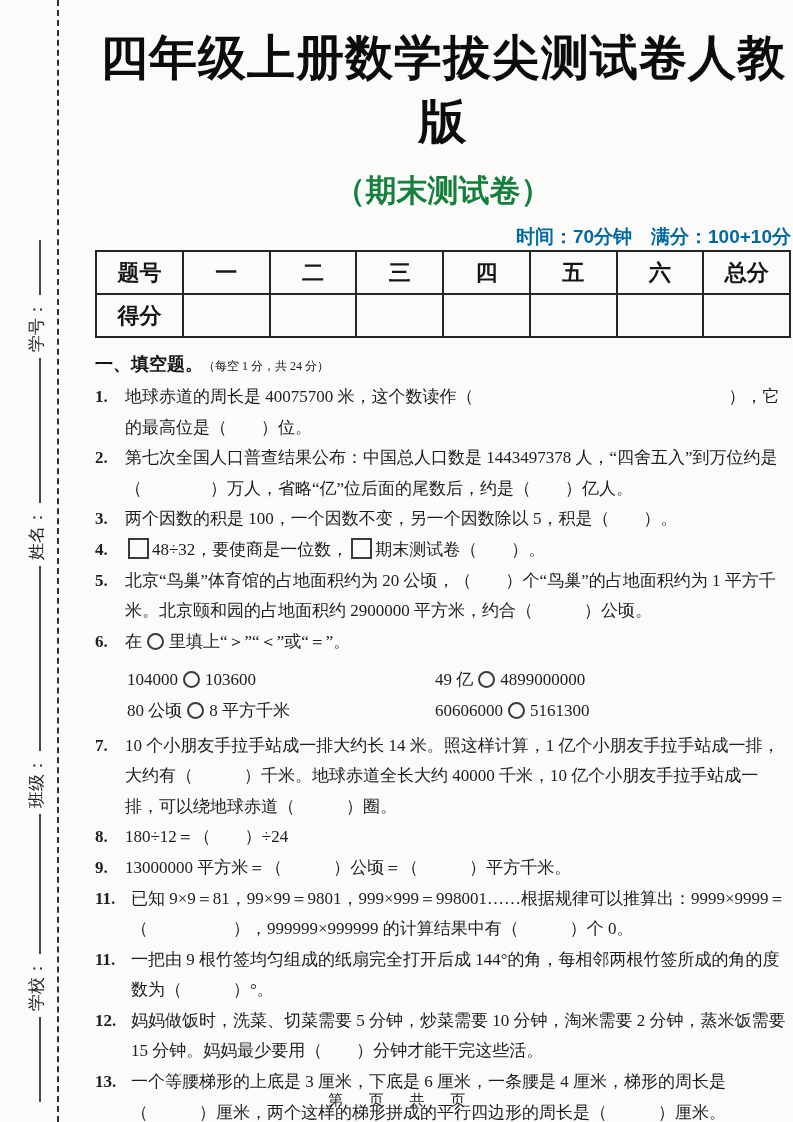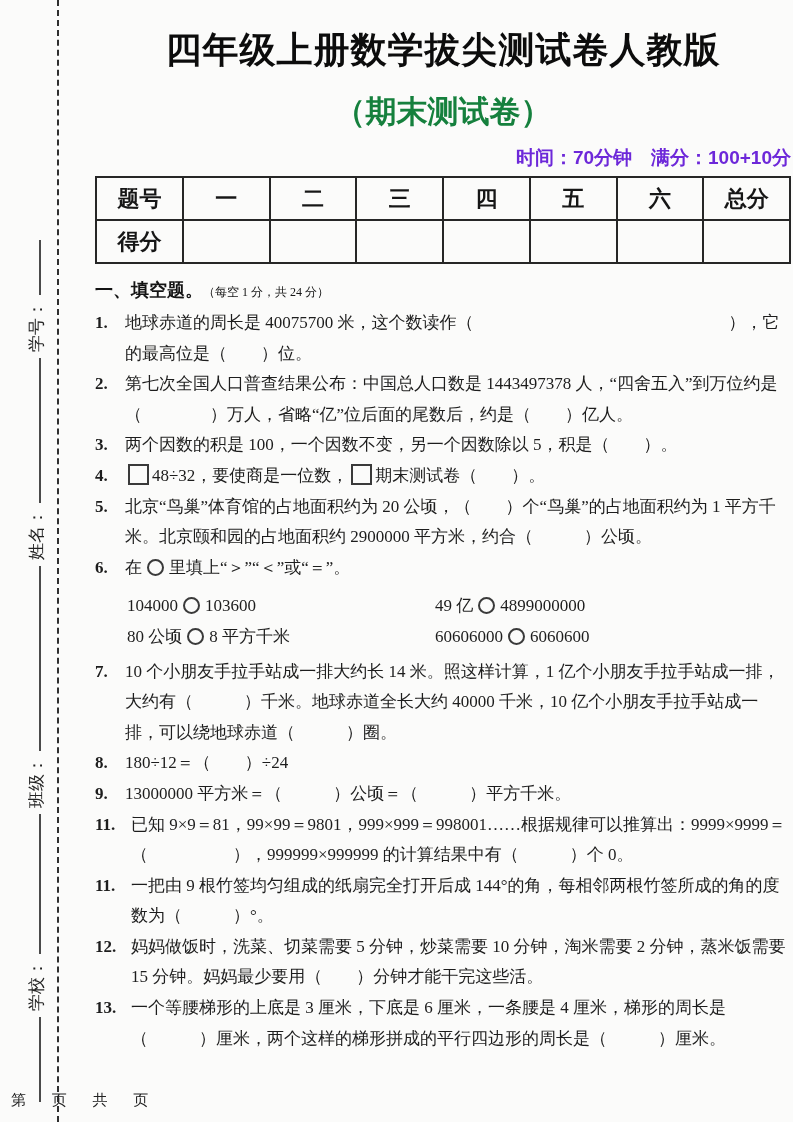--- a/index.html
+++ b/index.html
@@ -37,35 +37,35 @@
   }
   .b85{width:85px}.b140{width:140px}.b185{width:185px}.b145{width:145px}.b55{width:55px}
 
   .main{
     position:absolute; left:95px; top:26px; width:696px;
   }
 
   .title{
     margin:0; text-align:center;
     font-family:"Liberation Sans","DejaVu Sans",sans-serif;
-    font-weight:bold; font-size:36px; letter-spacing:1px; color:#0c0c0c;
+    font-weight:bold; font-size:48px; letter-spacing:1px; color:#0c0c0c;
   }
   .subtitle{
     margin:16px 0 0; text-align:center;
     font-family:"Liberation Sans","DejaVu Sans",sans-serif;
     font-weight:bold; font-size:31px; color:#15803d;
   }
   .meta{
     margin-top:12px; text-align:right;
     font-family:"Liberation Sans","DejaVu Sans",sans-serif;
-    font-weight:bold; font-size:19px; color:#6d28d9;
+    font-weight:bold; font-size:19px; color:#0369a1;
   }
 
   table.score{
-    width:100%; border-collapse:collapse; table-layout:fixed; margin-top:5px;
+    width:100%; border-collapse:collapse; table-layout:fixed; 
   }
   table.score td{
     border:2px solid #262626; height:43px;
     text-align:center; vertical-align:middle;
     font-size:22px; font-weight:bold; color:#161616;
   }
 
   .section-head{
     margin-top:14px; font-size:18px; color:#141414;
   }
@@ -93,21 +93,21 @@
   }
   .pairs{
     display:grid; grid-template-columns:308px auto;
     justify-content:start; row-gap:0;
     padding:8px 0 4px 2px;
   }
   .tworow{ display:grid; grid-template-columns:308px auto; justify-content:start; }
 
   .footer{
     position:absolute; left:0; bottom:12px; width:793px;
-    text-align:left; font-size:15px; color:#222;
+    text-align:center; font-size:15px; color:#222;
     letter-spacing:11px; text-indent:11px;
   }
 </style>
 </head>
 <body>
 
 <div class="binding-line"></div>
 
 <div class="sidebar">
   <span class="blank b85"></span>
@@ -186,21 +186,21 @@
     </div>
 
     <div class="q">
       <span class="qnum">6.</span>
       <span class="qbody">
         <span>在</span><span class="cmp"></span><span>里填上“＞”“＜”或“＝”。</span>
         <span class="pairs">
           <span><span>104000</span><span class="cmp"></span><span>103600</span></span>
           <span><span>49 亿</span><span class="cmp"></span><span>4899000000</span></span>
           <span><span>80 公顷</span><span class="cmp"></span><span>8 平方千米</span></span>
-          <span><span>60606000</span><span class="cmp"></span><span>6060600</span></span>
+          <span><span>60606000</span><span class="cmp"></span><span>5161300</span></span>
         </span>
       </span>
     </div>
 
     <div class="q">
       <span class="qnum">7.</span>
       <span class="qbody">10 个小朋友手拉手站成一排大约长 14 米。照这样计算，1 亿个小朋友手拉手站成一排，大约有（　　　）千米。地球赤道全长大约 40000 千米，10 亿个小朋友手拉手站成一排，可以绕地球赤道（　　　）圈。</span>
     </div>
 
     <div class="q">

